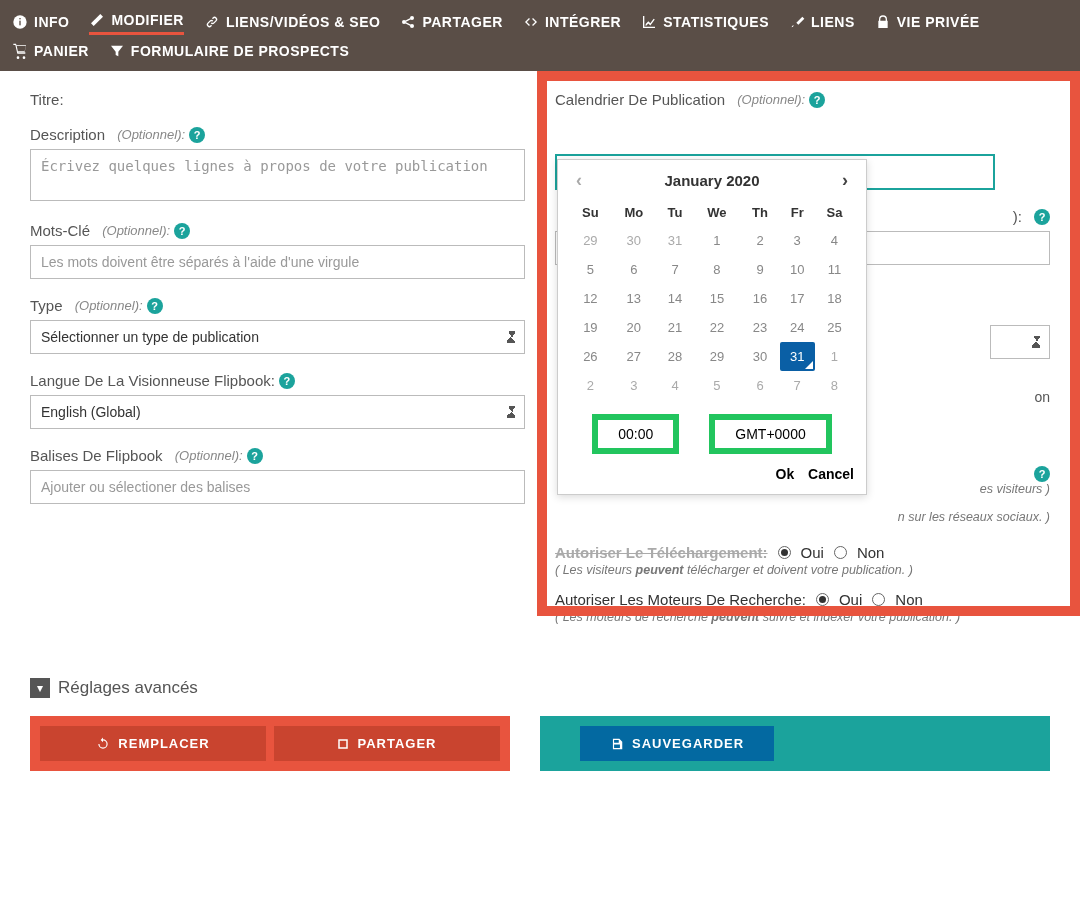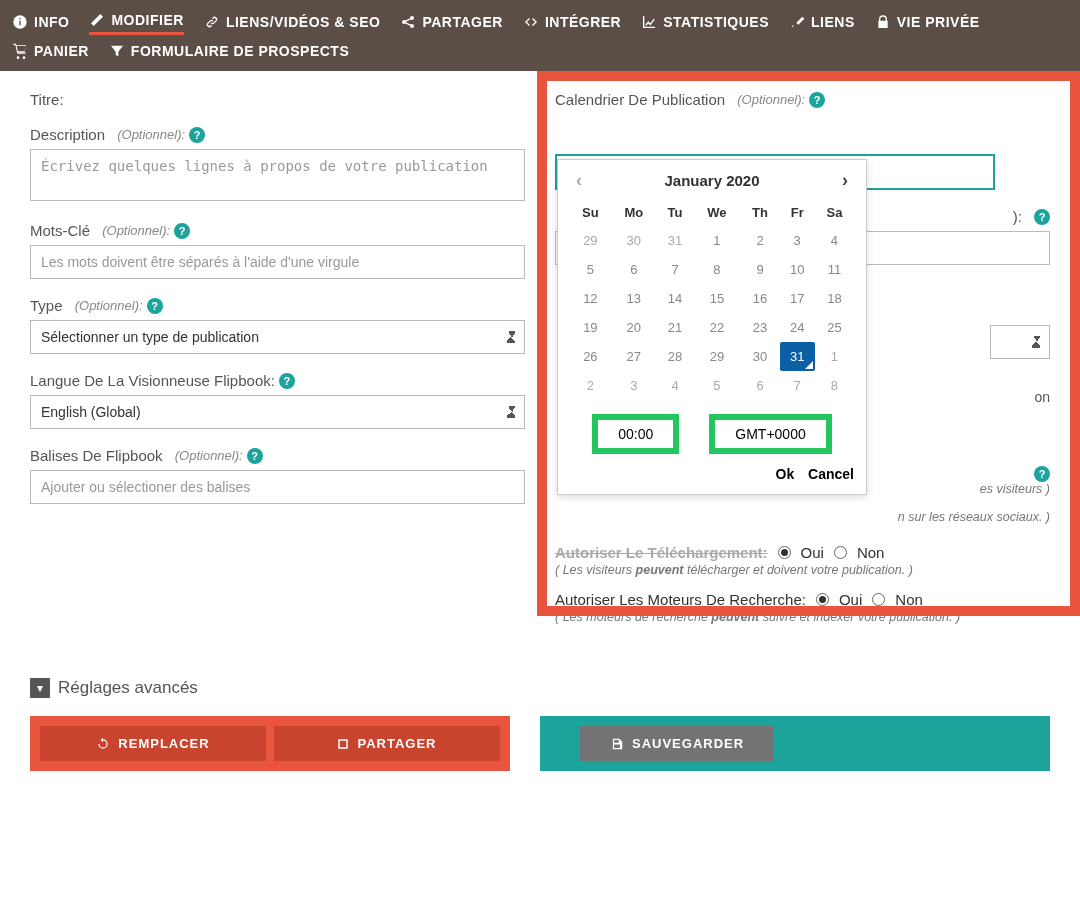--- a/index.html
+++ b/index.html
@@ -44,21 +44,21 @@
   .hint b { font-weight:700; }
   .advanced { display: flex; align-items: center; gap: 8px; font-size: 17px; color: #555; margin: 10px 0 18px 30px; cursor:pointer;}
   .adv-icon { width: 20px; height: 20px; background: #555; color: #fff; display: inline-flex; align-items: center; justify-content: center; font-size: 12px; }
   .buttons-row { display: flex; gap: 30px; padding: 0 30px 20px 30px; }
   .btn-group { flex: 1; display: flex; padding: 10px; }
   .btn-group.red { background: #e8543e; }
   .btn-group.teal { background: #1ba39c; justify-content:flex-start; padding-left:40px;}
   .btn { flex: 1; display: flex; align-items: center; justify-content: center; gap: 8px; color: #fff; font-weight: 700; font-size: 13px; letter-spacing: 1px; padding: 10px; cursor: pointer; }
   .btn.dark-red { background: #c9442f; }
   .btn.dark-red + .btn.dark-red { margin-left: 8px; }
-  .btn.dark-teal { background: #737373; flex:0 0 auto; padding:10px 30px;}
+  .btn.dark-teal { background: #0369a1; flex:0 0 auto; padding:10px 30px;}
   svg { fill: currentColor; }
 </style>
 </head>
 <body>
 
 <div class="topnav">
   <span class="navitem">
     <svg class="navicon" viewBox="0 0 24 24">
         <circle cx="12" cy="12" r="10"></circle>
         <rect x="11" y="10" width="2" height="7" fill="#5a4e47"></rect>

